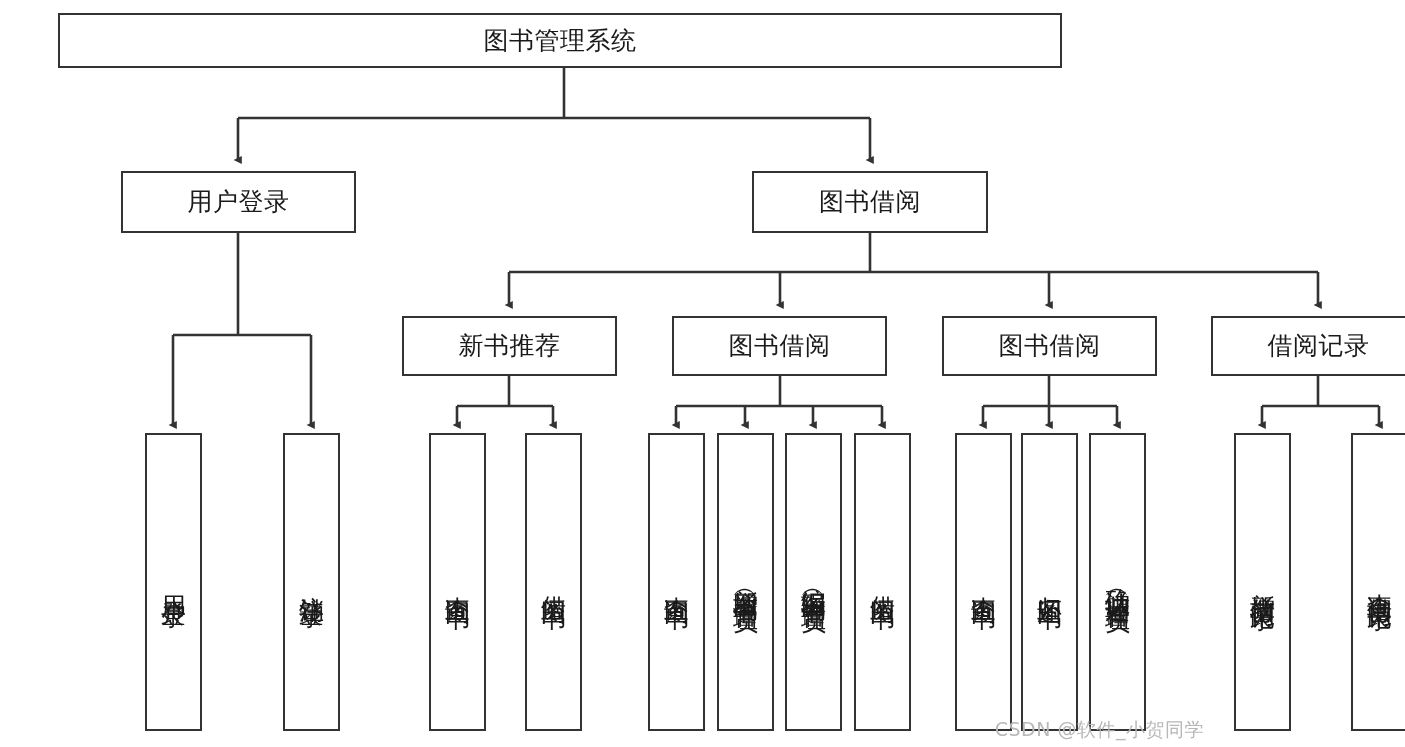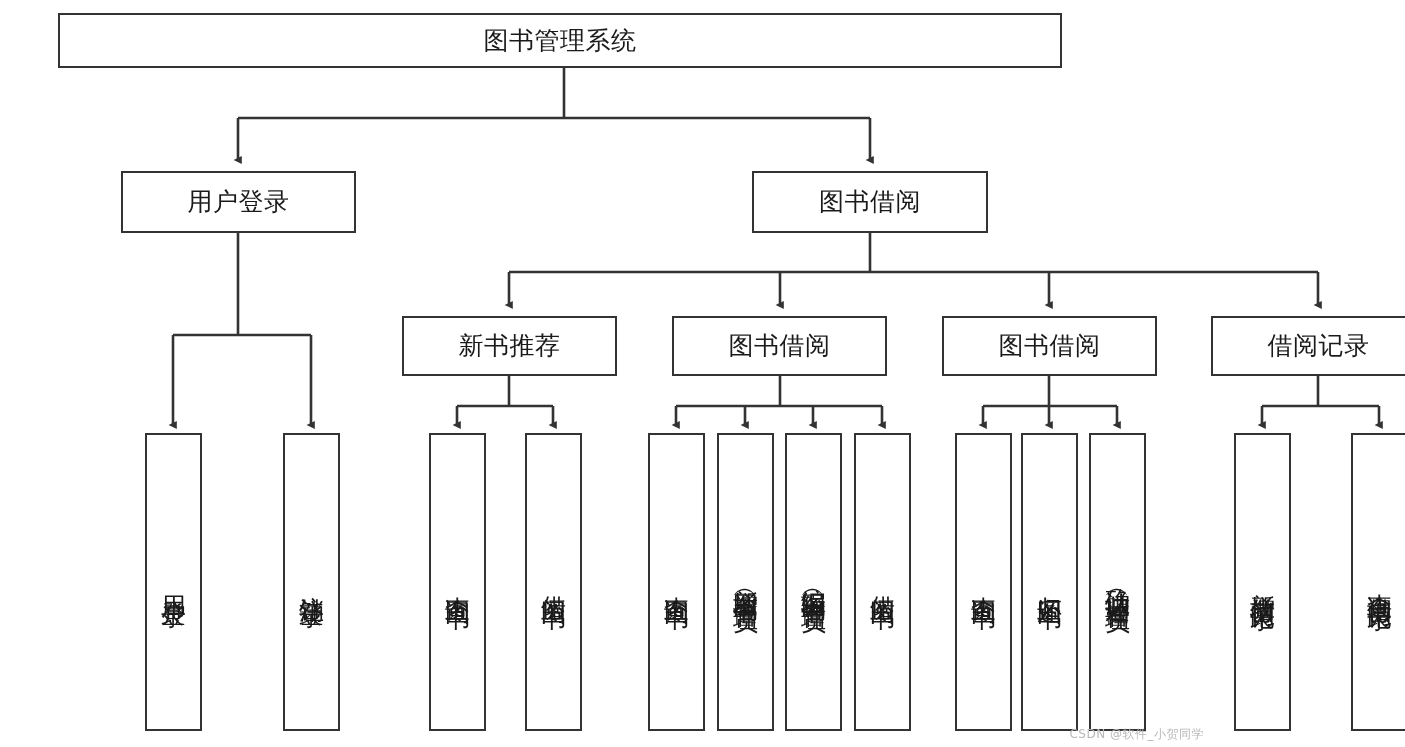--- a/index.html
+++ b/index.html
@@ -62,21 +62,21 @@
     text-orientation: upright;
     font-size: 25px;
     line-height: 1.0;
     letter-spacing: 3px;
     white-space: nowrap;
   }
   .watermark {
     position: absolute;
     right: 8px;
     bottom: 4px;
-    font-size: 12px;
+    font-size: 19px;
     color: #b8b8b8;
     white-space: nowrap;
     letter-spacing: 0.5px;
   }
 </style>
 </head>
 <body>
 
 <div id="diagram-root">
 

